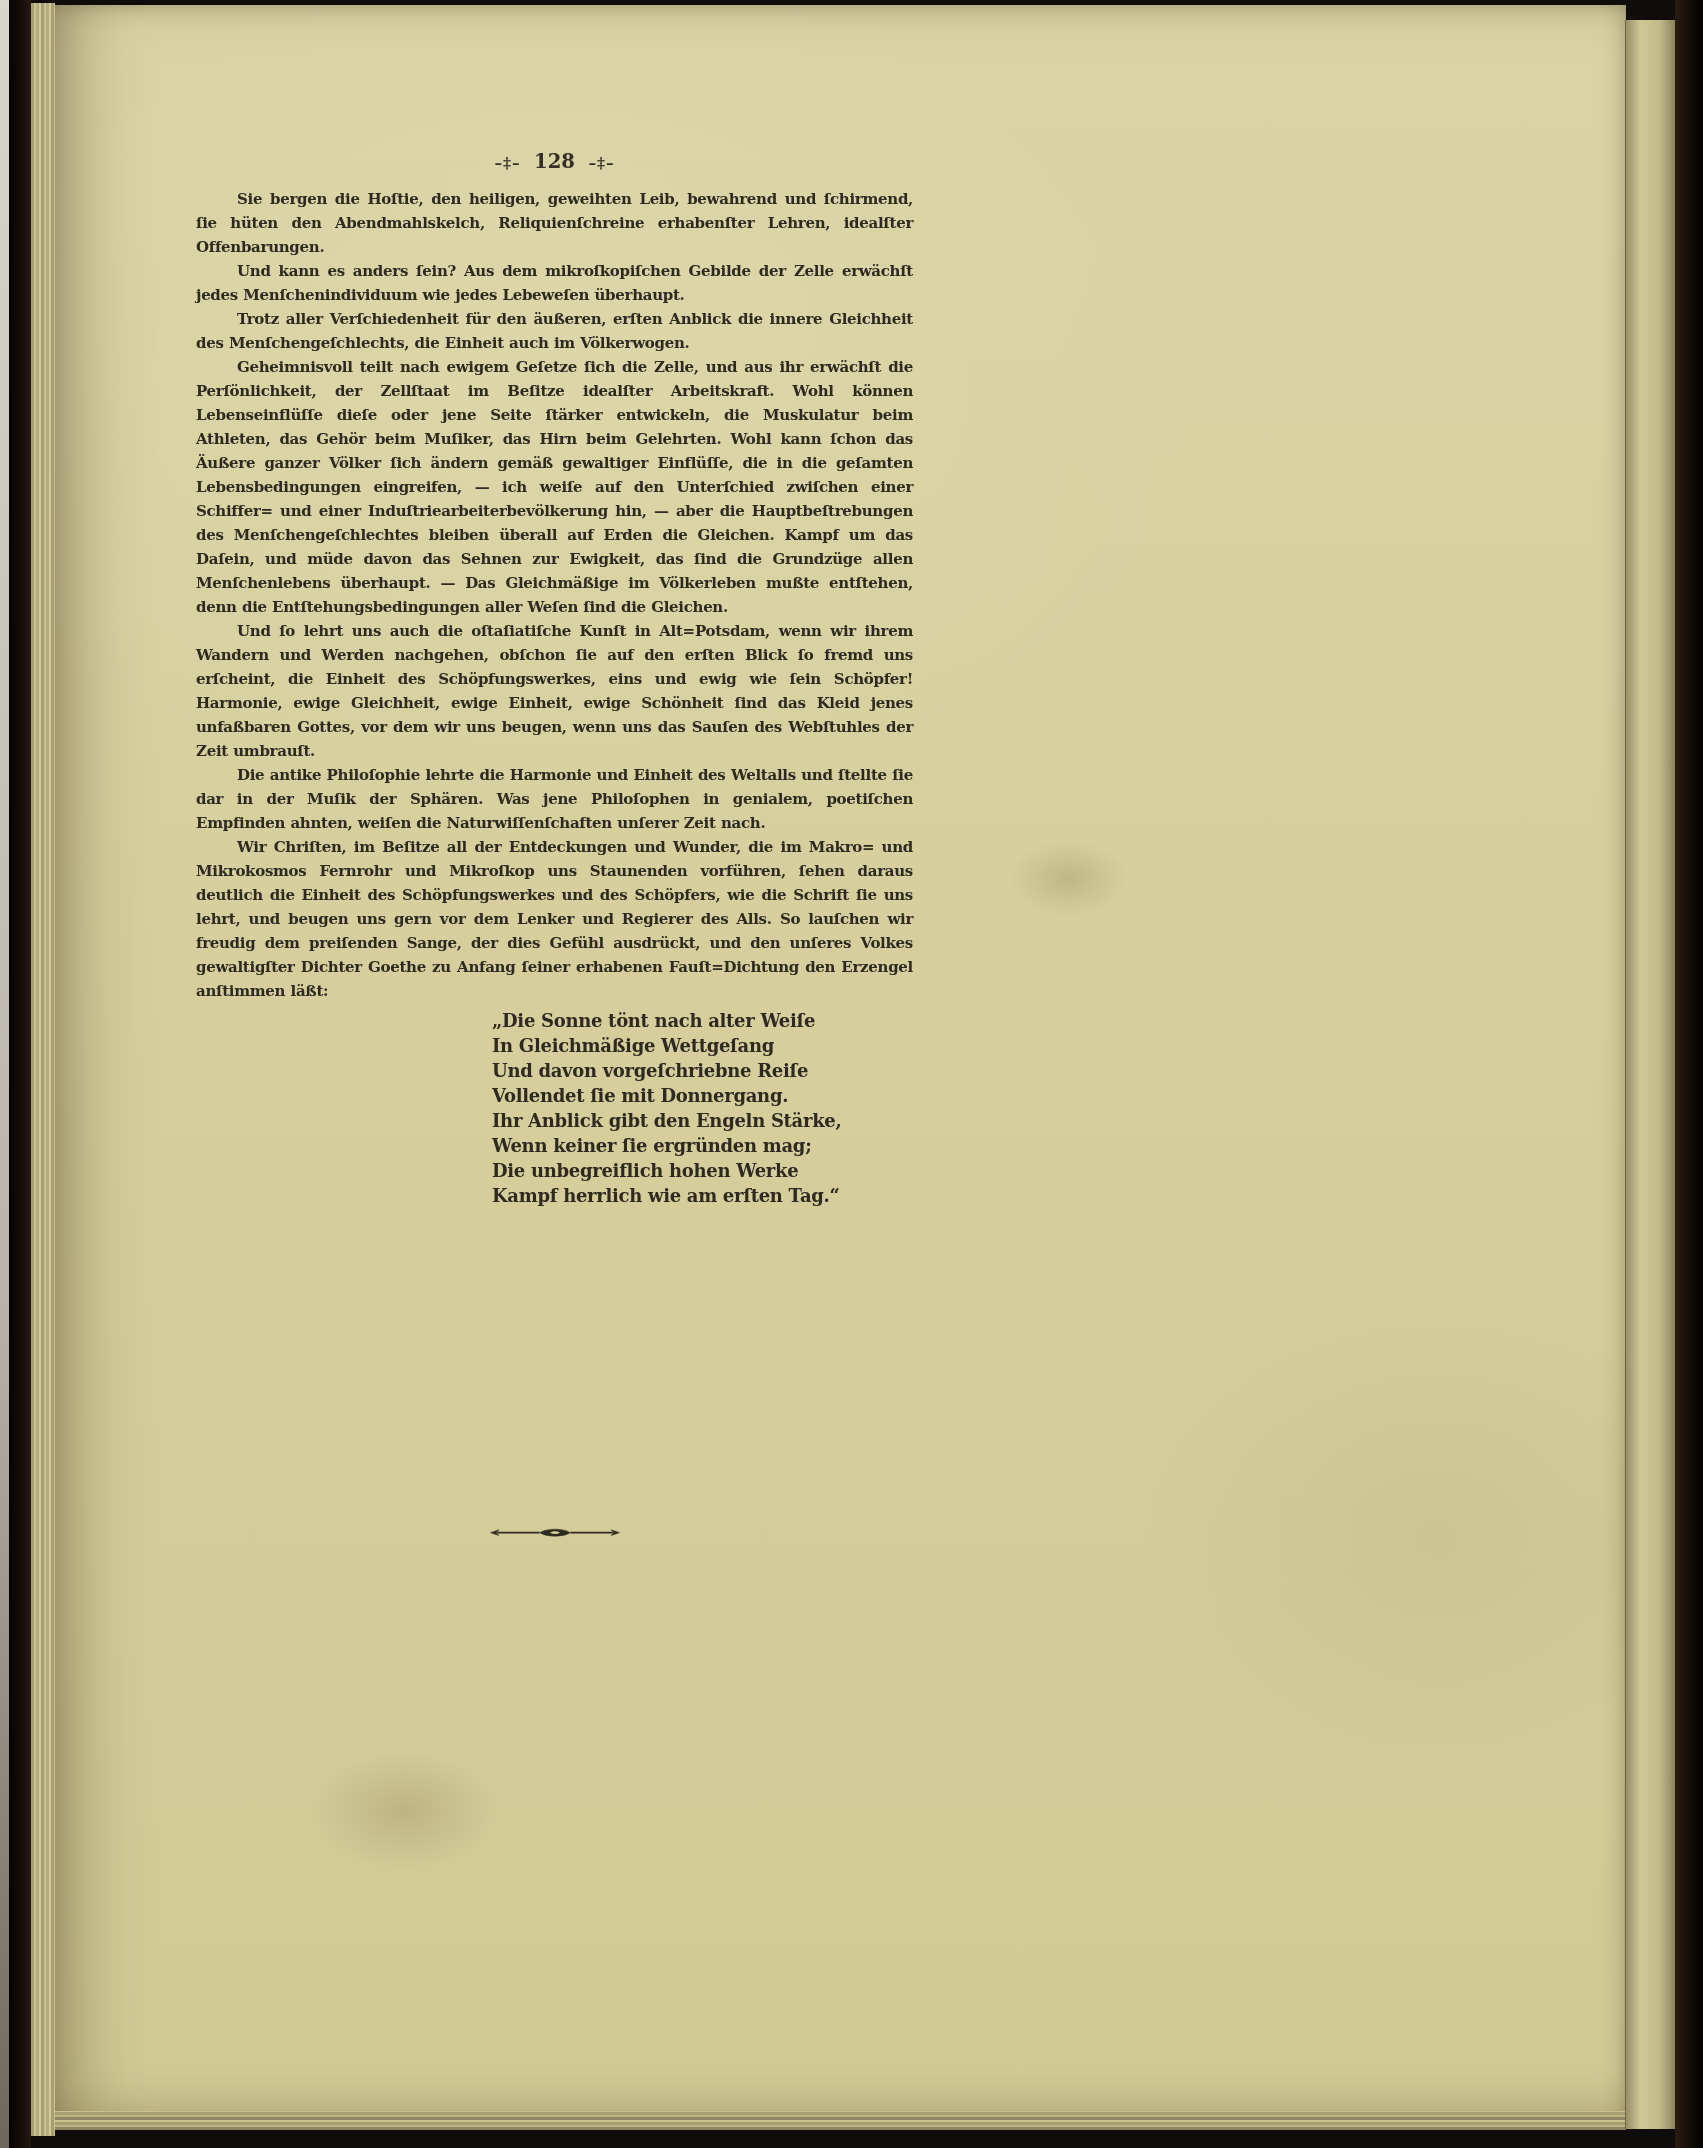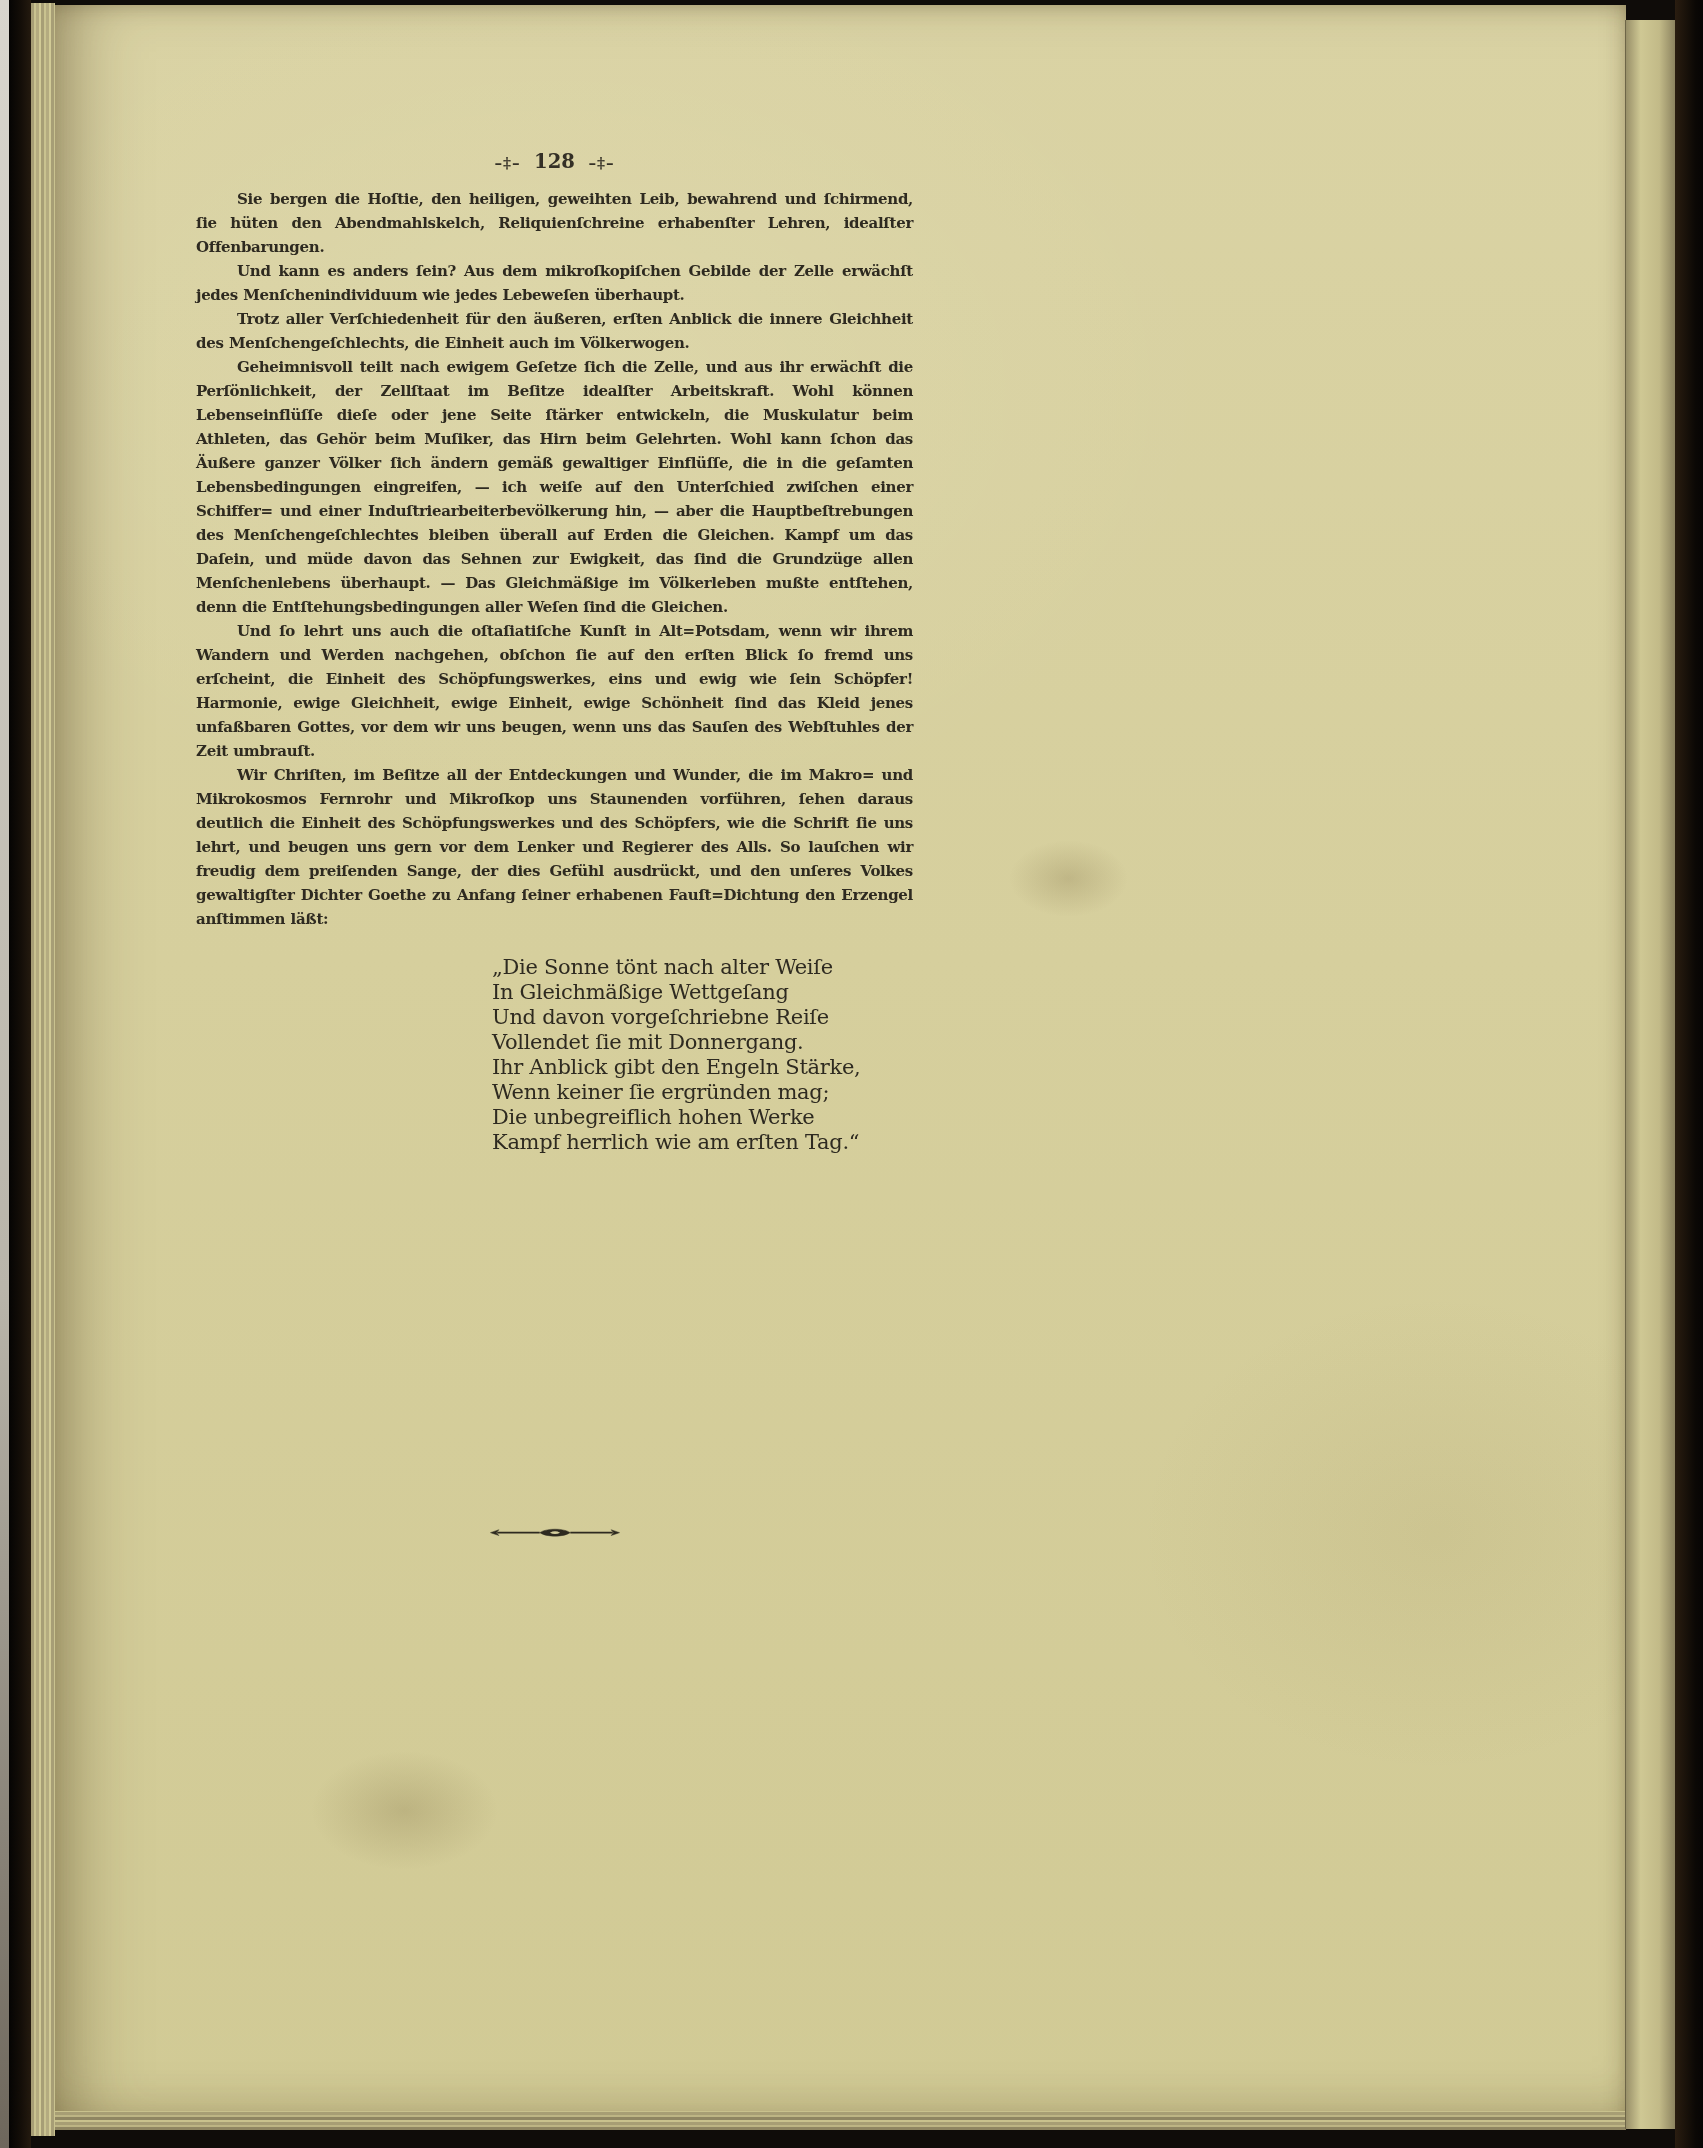--- a/index.html
+++ b/index.html
@@ -66,24 +66,24 @@
     margin: 0;
     text-indent: 41px;
     text-align: justify;
     font-size: 15px;
     line-height: 24px;
     font-weight: bold;
     letter-spacing: -0.3px;
     word-spacing: 0.4px;
   }
   .poem {
-    margin: 24px 0 0 296px;
-    font-size: 21px;
+    margin: 5px 0 0 296px;
+    font-size: 18px;
     line-height: 25px;
-    font-weight: normal;
+    font-weight: bold;
     letter-spacing: -0.3px;
   }
   .divider {
     position: absolute; left: 141px; top: 1520px; width: 717px;
     display: flex; justify-content: center;
   }
   .stain {
     position: absolute; border-radius: 50%;
     background: radial-gradient(closest-side, rgba(90,70,30,0.18), rgba(90,70,30,0));
   }
@@ -108,20 +108,21 @@
         <span class="orn">–‡–</span>
         <span>128</span>
         <span class="orn">–‡–</span>
       </div>
 
       <p class="para">Sie bergen die Hoſtie, den heiligen, geweihten Leib, bewahrend und ſchirmend, ſie hüten den Abendmahlskelch, Reliquienſchreine erhabenſter Lehren, idealſter Offenbarungen.</p>
       <p class="para">Und kann es anders ſein? Aus dem mikroſkopiſchen Gebilde der Zelle erwächſt jedes Menſchenindividuum wie jedes Lebeweſen überhaupt.</p>
       <p class="para">Trotz aller Verſchiedenheit für den äußeren, erſten Anblick die innere Gleichheit des Menſchengeſchlechts, die Einheit auch im Völkerwogen.</p>
       <p class="para">Geheimnisvoll teilt nach ewigem Geſetze ſich die Zelle, und aus ihr erwächſt die Perſönlichkeit, der Zellſtaat im Beſitze idealſter Arbeitskraft. Wohl können Lebenseinflüſſe dieſe oder jene Seite ſtärker entwickeln, die Muskulatur beim Athleten, das Gehör beim Muſiker, das Hirn beim Gelehrten. Wohl kann ſchon das Äußere ganzer Völker ſich ändern gemäß gewaltiger Einflüſſe, die in die geſamten Lebensbedingungen eingreifen, — ich weiſe auf den Unterſchied zwiſchen einer Schiffer= und einer Induſtriearbeiterbevölkerung hin, — aber die Hauptbeſtrebungen des Menſchengeſchlechtes bleiben überall auf Erden die Gleichen. Kampf um das Daſein, und müde davon das Sehnen zur Ewigkeit, das ſind die Grundzüge allen Menſchenlebens überhaupt. — Das Gleichmäßige im Völkerleben mußte entſtehen, denn die Entſtehungsbedingungen aller Weſen ſind die Gleichen.</p>
       <p class="para">Und ſo lehrt uns auch die oſtaſiatiſche Kunſt in Alt=Potsdam, wenn wir ihrem Wandern und Werden nachgehen, obſchon ſie auf den erſten Blick ſo fremd uns erſcheint, die Einheit des Schöpfungswerkes, eins und ewig wie ſein Schöpfer! Harmonie, ewige Gleichheit, ewige Einheit, ewige Schönheit ſind das Kleid jenes unfaßbaren Gottes, vor dem wir uns beugen, wenn uns das Sauſen des Webſtuhles der Zeit umbrauſt.</p>
+      <p class="para">Die antike Philoſophie lehrte die Harmonie und Einheit des Weltalls und ſtellte ſie dar in der Muſik der Sphären. Was jene Philoſophen in genialem, poetiſchen Empfinden ahnten, weiſen die Naturwiſſenſchaften unſerer Zeit nach.</p>
       <p class="para">Wir Chriſten, im Beſitze all der Entdeckungen und Wunder, die im Makro= und Mikrokosmos Fernrohr und Mikroſkop uns Staunenden vorführen, ſehen daraus deutlich die Einheit des Schöpfungswerkes und des Schöpfers, wie die Schrift ſie uns lehrt, und beugen uns gern vor dem Lenker und Regierer des Alls. So lauſchen wir freudig dem preiſenden Sange, der dies Gefühl ausdrückt, und den unſeres Volkes gewaltigſter Dichter Goethe zu Anfang ſeiner erhabenen Fauſt=Dichtung den Erzengel anſtimmen läßt:</p>
 
       <div class="poem">
         <div>„Die Sonne tönt nach alter Weiſe</div>
         <div>In Gleichmäßige Wettgeſang</div>
         <div>Und davon vorgeſchriebne Reiſe</div>
         <div>Vollendet ſie mit Donnergang.</div>
         <div>Ihr Anblick gibt den Engeln Stärke,</div>
         <div>Wenn keiner ſie ergründen mag;</div>
         <div>Die unbegreiflich hohen Werke</div>

